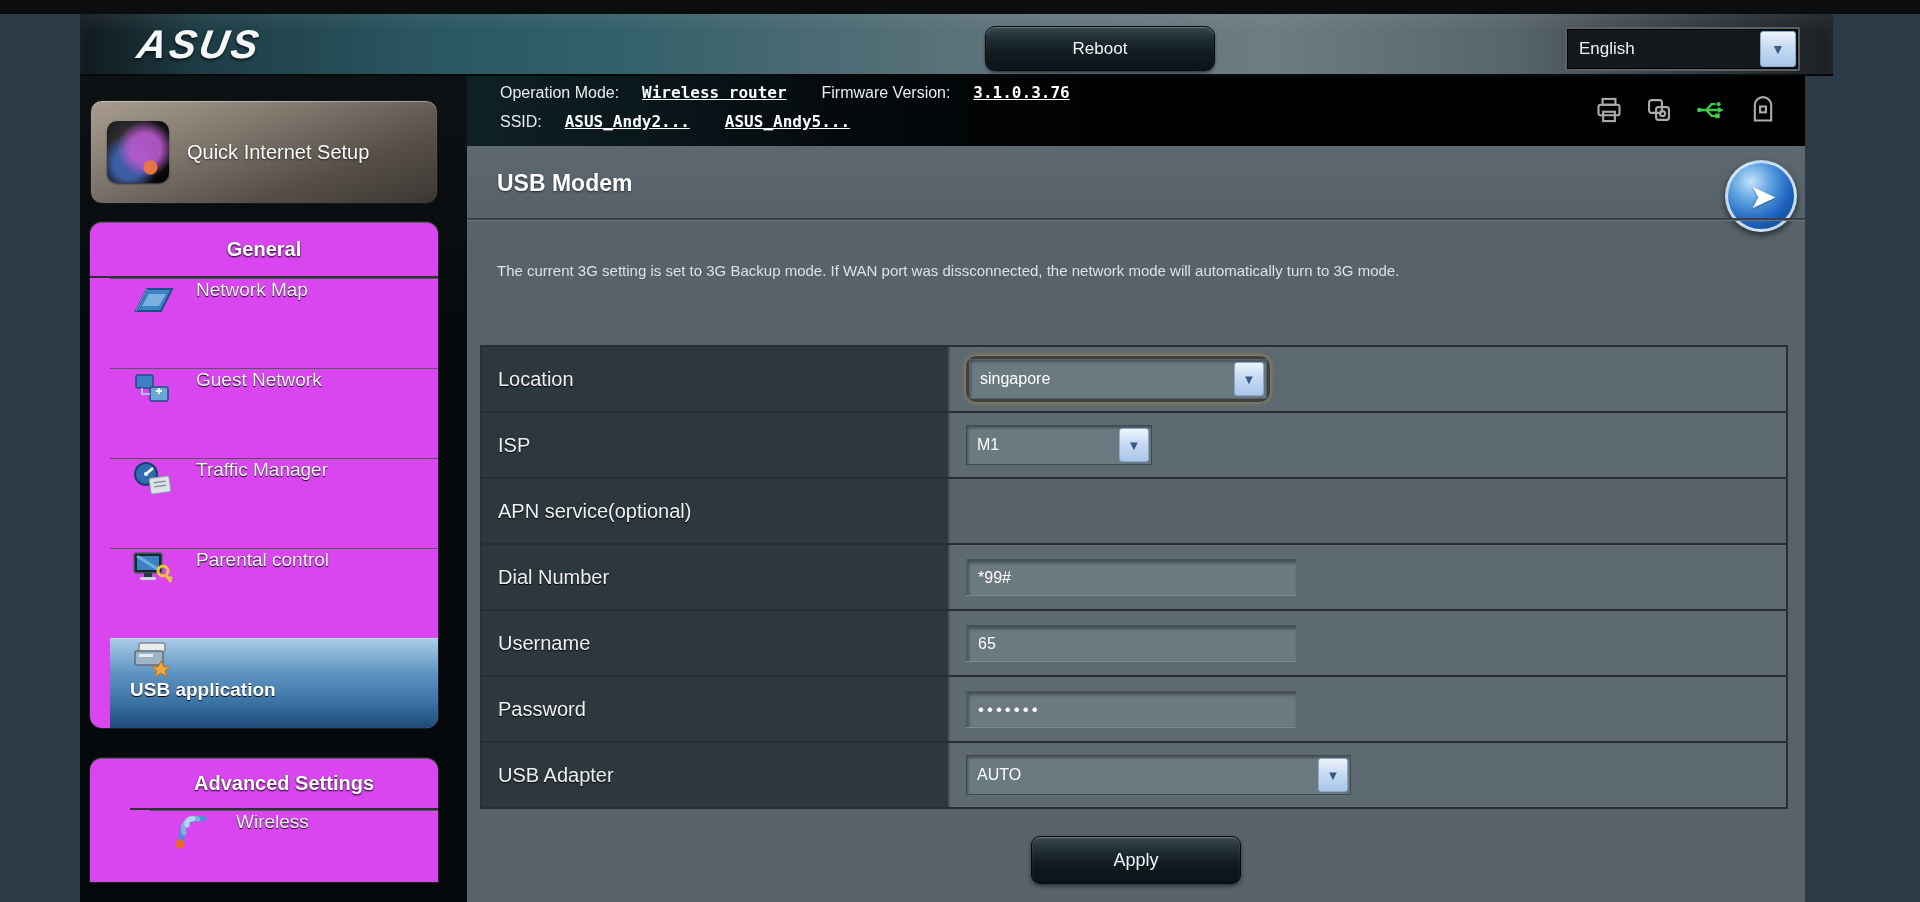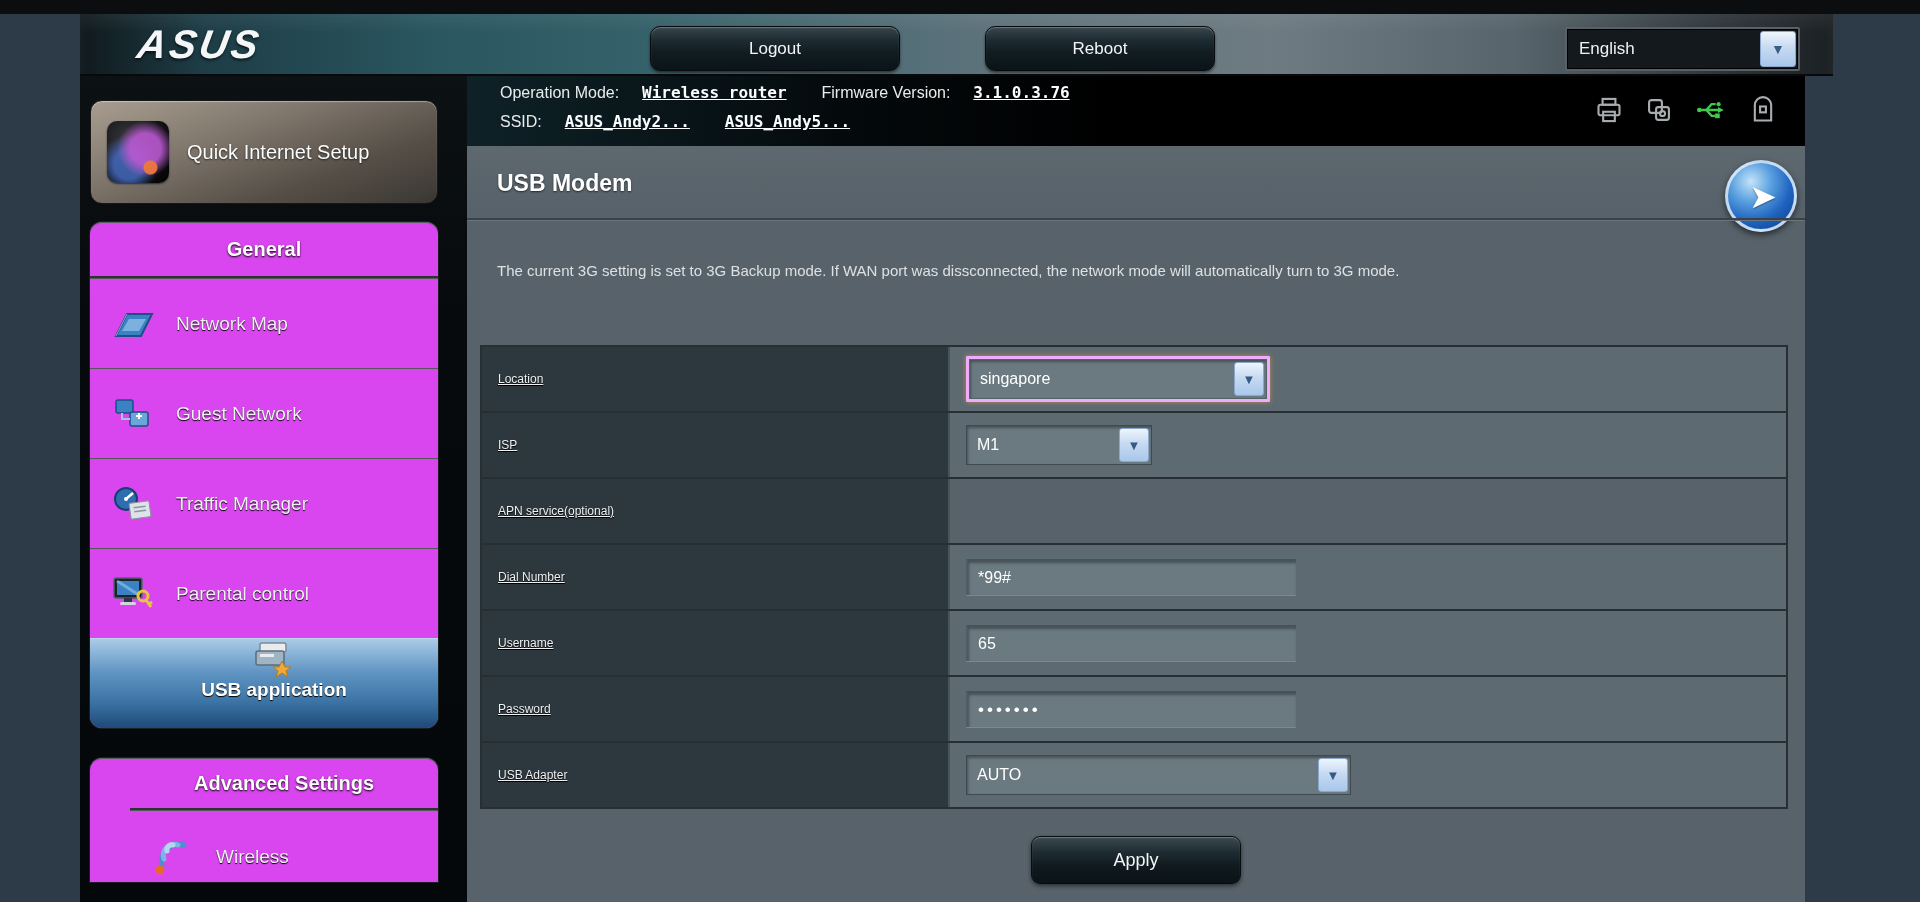--- a/index.html
+++ b/index.html
@@ -62,22 +62,22 @@
   .qis-label { margin-left:18px; width:200px; color:#fbfcfd; font-size:20px; line-height:26px;
     text-shadow:0 1px 2px rgba(0,0,0,.7); }
   .sect { position:absolute; left:90px; width:348px; background:#d946ef; border-radius:12px;
     box-shadow:0 0 0 1px #1d2023, inset 0 1px 0 #5a5f63; overflow:hidden; }
   .sect1 { top:222px; height:506px; }
   .sect2 { top:758px; height:124px; border-bottom-left-radius:0; border-bottom-right-radius:0;padding-left:40px; }
   .sect-header { height:56px; display:flex; align-items:center; justify-content:center;
     color:#fdfdfe; font-size:20px; font-weight:bold; text-shadow:0 1px 2px #000;
     border-bottom:2px solid #2e3235; }
   .sect2 .sect-header { height:52px; }
-  .sitem { height:90px; display:flex; align-items:center; border-top:1px solid #54585c;
-    cursor:pointer; position:relative; }
+  .sitem { height:90px; display:flex; border-top:1px solid #54585c;
+    cursor:pointer; position:relative;margin-left:20px; }
   .sitem:first-of-type { border-top:none; }
   .sect2 .sitem { height:92px; }
   .sitem .sicon { width:46px; height:40px; margin-left:20px; flex:none; }
   .sitem .slabel { margin-left:20px; color:#f0f2f3; font-size:19px; text-shadow:0 1px 1px #000; }
   .sitem.selected { background:linear-gradient(180deg,#aacbe8 0%,#7fae d4 20%,#5f94c2 35%,
       #3a72a4 70%,#2a5c8c 88%,#1e4a76 100%);
     background:linear-gradient(180deg,#aacbe8 0%,#5f94c2 38%,#3a72a4 72%,#1e4a76 100%);
     border-top:1px solid #bcd6ea;flex-direction:column; }
   .sitem.selected .slabel { font-weight:bold; color:#ffffff; }
   .sitem.selected::after { content:""; position:absolute; right:-27px; top:50%; margin-top:-23px;
@@ -95,33 +95,33 @@
   .circle-glyph { color:#fff; font-size:30px; font-weight:bold; text-shadow:0 1px 2px rgba(0,0,0,.4);
     transform:translateX(2px); }
   .title-divider { position:absolute; left:0; top:72px; width:100%; height:2px;
     background:#39424a; box-shadow:0 1px 0 #6b757c; }
   .notice { position:absolute; left:30px; top:116px; width:1285px; color:#dde1e3; font-size:15px; }
 
   
   .ftable { position:absolute; left:13px; top:199px; width:1308px;
     border:2px solid #272f35; border-bottom:none; }
   .trow { display:flex; height:66px; border-bottom:2px solid #272f35; }
-  .tlabel { width:468px; flex:none; background:#2d383e; color:#eef0f1; font-size:12px;
+  .tlabel { width:468px; flex:none; background:#2d383e; color:#eef0f1; font-size:20px;
     display:flex; align-items:center; padding-left:16px;
-    border-right:2px solid #49545a; text-shadow:0 1px 1px #000;text-decoration:underline; }
+    border-right:2px solid #49545a; text-shadow:0 1px 1px #000; }
   .tval { flex:1; background:#5d6a71; display:flex; align-items:center; padding-left:16px; }
 
   .sel { display:flex; align-items:center; height:40px; background:#6b7a81;
     border:1px solid #3f4a50; box-shadow:inset 1px 2px 3px rgba(0,0,0,.35);
     color:#fff; font-size:16px; cursor:pointer; }
   .sel-text { flex:1; padding:0 10px; white-space:nowrap; overflow:hidden; }
   .sel-arrow { width:30px; height:34px; margin-right:2px; flex:none; border:1px solid #8aa8cc;
     border-radius:3px; background:linear-gradient(180deg,#eef5fd 0%,#c7daf2 45%,#a9c7ea 100%);
     color:#355a86; font-size:13px; display:flex; align-items:center; justify-content:center; }
-  .focus-ring { border:3px solid #f0abfc; border-radius:1px;
+  .focus-ring { border:3px solid #404040; border-radius:10px;
     box-shadow:0 0 5px rgba(231,166,58,.65); }
   .focus-ring .sel { border-color:#55626a; }
 
   .tin { width:330px; height:36px; background:#6b7a81; border:none; color:#fff; font-size:16px;
     padding:0 10px; font-family:"Liberation Sans", sans-serif;
     border-top:2px solid #47535a; border-left:2px solid #505c63;
     box-shadow:inset 1px 2px 3px rgba(0,0,0,.35), 0 1px 0 #7c8991; outline:none; }
   .tin.pw { letter-spacing:3px; font-size:17px; }
 
   .apply { position:absolute; left:564px; top:690px; width:210px; height:48px; border-radius:9px;
@@ -133,21 +133,20 @@
 </style>
 </head>
 <body>
 
 <div class="page">
 
   <div class="topstrip"></div>
 
   <div class="banner">
     <div class="logo">ASUS</div>
-    <div class="pillbtn btn-logout">Logout</div>
     <div class="pillbtn btn-reboot">Reboot</div>
     <div class="lang">
       <span class="lang-text">English</span>
       <span class="lang-arrow">▼</span>
     </div>
   </div>
 
   <div class="subheader">
     <div class="ophline l1">
       <span>Operation Mode:</span>

